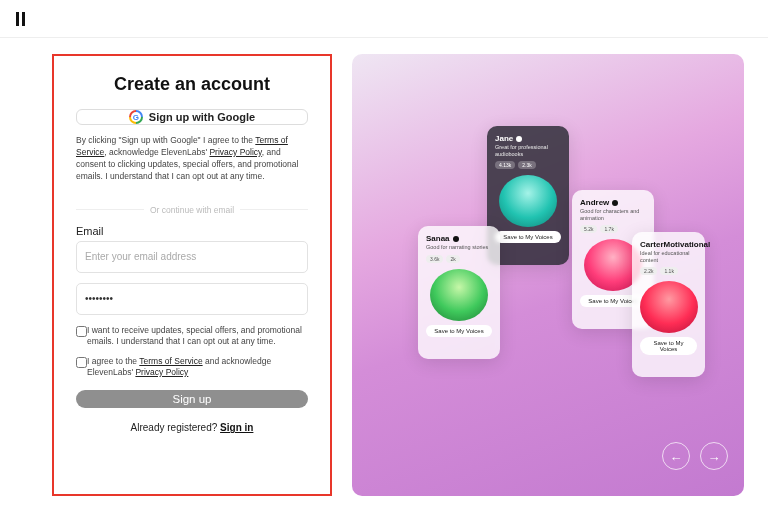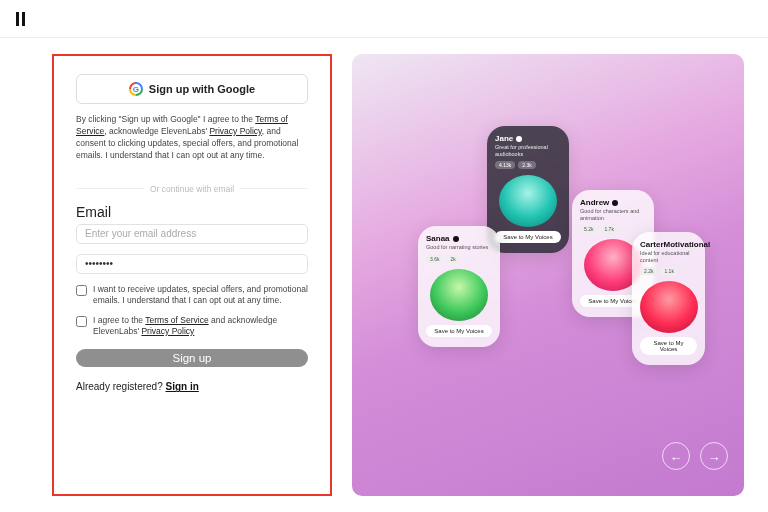--- a/index.html
+++ b/index.html
@@ -3,39 +3,39 @@
 <meta charset="utf-8">
 <style>
 *{box-sizing:border-box;margin:0;padding:0;font-family:-apple-system,BlinkMacSystemFont,"Segoe UI",Helvetica,Arial,sans-serif}
 body{background:#fff;width:768px;height:512px;overflow:hidden}
 .topbar{height:38px;border-bottom:1px solid #eee;padding:8px 16px;display:flex;align-items:center}
 .pause-icon{display:inline-flex;gap:3px}
 .pause-icon span{display:block;width:3px;height:14px;background:#111}
 .main{display:flex;gap:20px;padding:16px 24px 16px 52px;height:474px}
 .left{width:280px;border:2px solid #e8362a;background:#fff;padding:18px 22px 14px;display:flex;flex-direction:column}
 .title{font-size:18px;font-weight:700;text-align:center;color:#111;margin-bottom:14px}
-.google-btn{display:flex;align-items:center;justify-content:center;gap:6px;border:1px solid #ddd;border-radius:6px;height:30px;font-size:11px;font-weight:600;color:#222;background:#fff;cursor:pointer;margin-bottom:10px}
+.google-btn{display:flex;align-items:center;justify-content:center;gap:6px;border:1px solid #ddd;border-radius:6px;height:16px;font-size:11px;font-weight:600;color:#222;background:#fff;cursor:pointer;margin-bottom:10px}
 .g-icon{width:14px;height:14px;background:conic-gradient(#4285F4 0 25%,#34A853 25% 50%,#FBBC05 50% 75%,#EA4335 75% 100%);border-radius:50%;position:relative}
 .g-icon::after{content:"G";position:absolute;inset:2px;background:#fff;border-radius:50%;font-size:8px;font-weight:700;color:#4285F4;display:flex;align-items:center;justify-content:center}
 .legal{font-size:8.5px;line-height:1.4;color:#444;margin-bottom:10px}
 .legal a{color:#222}
 .divider{display:flex;align-items:center;gap:6px;margin:12px 0 10px;color:#bbb;font-size:8.5px}
 .divider::before,.divider::after{content:"";flex:1;height:1px;background:#eee}
-label{font-size:14px;color:#222;margin-bottom:4px;display:block}
-input[type=text],input[type=password]{width:100%;height:20px;border:1px solid #e2e2e2;border-radius:5px;padding:0 8px;font-size:10px;color:#333;margin-bottom:10px}
+label{font-size:11px;color:#222;margin-bottom:4px;display:block}
+input[type=text],input[type=password]{width:100%;height:32px;border:1px solid #e2e2e2;border-radius:5px;padding:0 8px;font-size:10px;color:#333;margin-bottom:10px}
 input::placeholder{color:#aaa}
-.chk-row{display:flex;gap:6px;font-size:8.5px;color:#444;line-height:1.35;margin-bottom:8px}
+.chk-row{display:flex;font-size:8.5px;color:#444;line-height:1.35;margin-bottom:8px}
 .chk-row input{margin-top:1px;width:11px;height:11px;accent-color:#999}
 .chk-row a{color:#222}
 .signup-btn{height:18px;border:none;border-radius:15px;background:#8f8f8f;color:#fff;font-size:11.5px;font-weight:500;cursor:pointer;margin-top:4px}
-.signin{text-align:left;font-size:10px;color:#222;margin-top:14px}
+.signin{text-align:center;font-size:10px;color:#222;margin-top:14px}
 .signin a{color:#111;font-weight:700}
 .right{flex:1;border-radius:10px;background:linear-gradient(160deg,#efe6f3 0%,#e5a8e0 35%,#d48dd8 55%,#c37ad0 100%);position:relative;overflow:hidden}
 .cards{position:absolute;inset:0}
-.vcard{position:absolute;background:rgba(255,255,255,.78);backdrop-filter:blur(2px);border-radius:18px;box-shadow:0 4px 18px rgba(0,0,0,.12);padding:8px 8px 10px;width:82px}
+.vcard{position:absolute;background:rgba(255,255,255,.78);backdrop-filter:blur(2px);border-radius:10px;box-shadow:0 4px 18px rgba(0,0,0,.12);padding:8px 8px 22px;width:82px}
 .vcard .nm{font-size:8px;font-weight:700;color:#111;display:flex;align-items:center;gap:3px}
 .vcard .nm::after{content:"";width:6px;height:6px;border-radius:50%;background:#111}
 .vcard .sub{font-size:5.5px;color:#555;line-height:1.2;margin-top:1px}
 .vcard .tags{display:flex;gap:3px;margin-top:4px}
 .vcard .tags span{font-size:5px;background:#eee;border-radius:6px;padding:1px 4px;color:#555}
 .blob{width:58px;height:52px;margin:6px auto 4px;border-radius:50%;filter:blur(.3px)}
 .blob.teal{background:radial-gradient(circle at 50% 35%,#a5f3e8,#21c3b1 55%,#0f7f74)}
 .blob.green{background:radial-gradient(circle at 50% 35%,#c6f7a8,#3fc95c 55%,#1d7d34)}
 .blob.pink{background:radial-gradient(circle at 50% 35%,#ffb1c4,#ff3d7a 55%,#c1124e)}
 .blob.red{background:radial-gradient(circle at 50% 35%,#ff9aa2,#ff2d55 55%,#b30f38)}
@@ -60,20 +60,21 @@
 <div class="topbar">
   <div class="pause-icon">
       <span></span>
       <span></span>
     </div>
 </div>
 
 <div class="main">
 
   <div class="left">
+    <div class="title">Create an account</div>
 
     <button class="google-btn">
       <span class="g-icon"></span>
       <span>Sign up with Google</span>
     </button>
 
     <div class="legal">
       <span>By clicking "Sign up with Google" I agree to the </span><a href="#">Terms of Service</a><span>, acknowledge ElevenLabs' </span><a href="#">Privacy Policy</a><span>, and consent to clicking updates, special offers, and promotional emails. I understand that I can opt out at any time.</span>
     </div>
 

